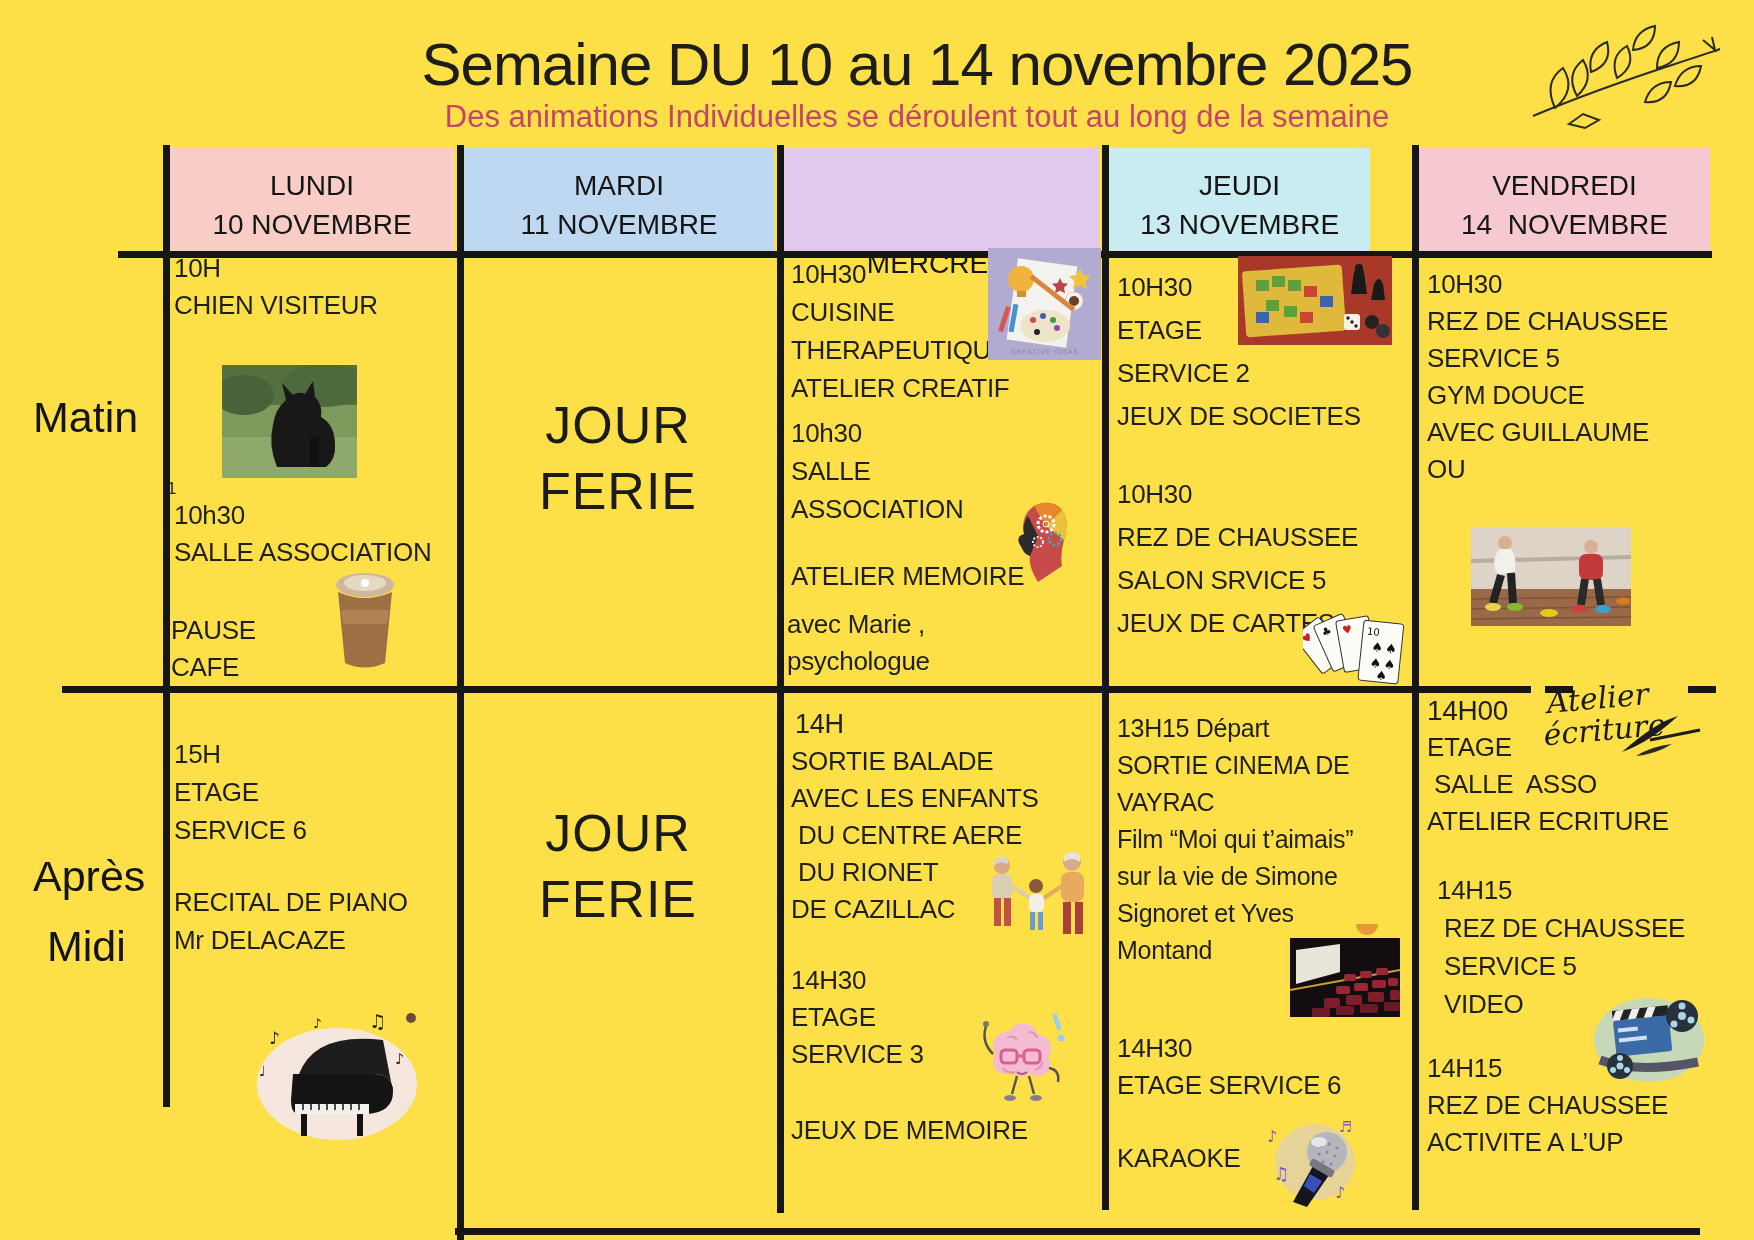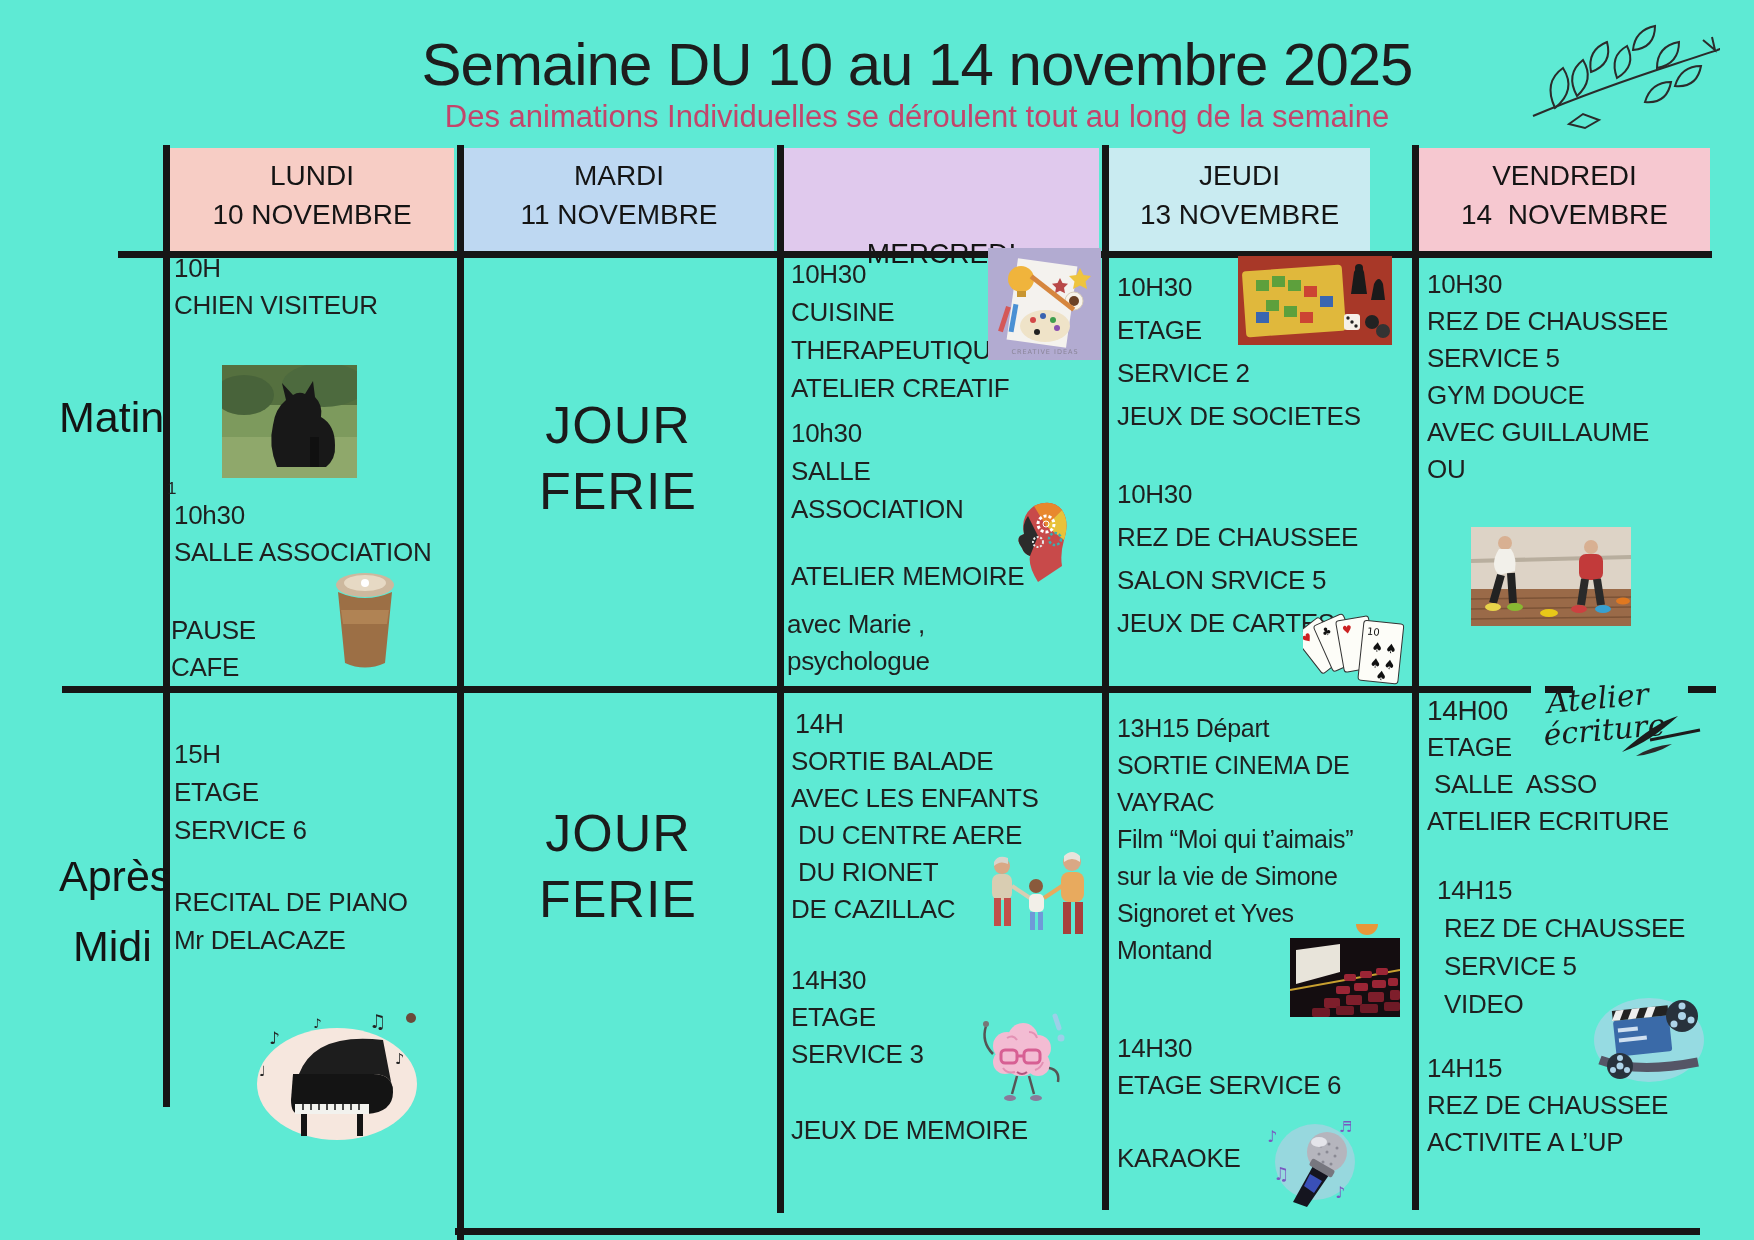--- a/index.html
+++ b/index.html
@@ -1,32 +1,32 @@
 <!DOCTYPE html>
 <html><head>
 <meta charset="utf-8">
 <style>
   html,body{margin:0;padding:0;background:#ffffff;}
-  .page{position:relative;width:1754px;height:1240px;background:#5eead4;overflow:hidden;
+  .page{position:relative;width:1754px;height:1240px;background:#fde047;overflow:hidden;
         font-family:"Liberation Sans", sans-serif;color:#1f1f1f;}
   .abs{position:absolute;}
   .vline{position:absolute;width:7px;background:#161616;}
   .hline{position:absolute;height:7px;background:#161616;}
   .title{position:absolute;left:252px;top:30px;width:1330px;text-align:center;
          font-size:60px;letter-spacing:-1px;color:#1d1d1d;}
   .subtitle{position:absolute;left:252px;top:99px;width:1330px;text-align:center;font-size:31px;}
   .hdr{position:absolute;top:148px;height:103px;box-sizing:border-box;text-align:center;
-       font-size:28px;line-height:39px;padding-top:8px;color:#141414;}
+       font-size:28px;line-height:39px;padding-top:18px;color:#141414;}
   .blk{position:absolute;font-size:26px;line-height:37px;letter-spacing:-0.3px;color:#1f1f1f;}
   .blk .tl,.blk div{white-space:pre-wrap;}
   .lh38{line-height:38px;} .lh43{line-height:43px;} .fs25{font-size:25px;}
   .b{font-weight:400;}
   .jf{position:absolute;left:462px;width:312px;text-align:center;font-size:52px;line-height:66px;
       letter-spacing:1px;color:#1b1b1b;}
-  .rowlab{position:absolute;font-size:43px;color:#141414;margin-left:26px;}
+  .rowlab{position:absolute;font-size:43px;color:#141414;}
   .footnote{position:absolute;font-size:17px;color:#222;}
   .script-logo{position:absolute;left:1548px;top:680px;width:160px;transform:rotate(-5deg);
       font-family:"DejaVu Serif", serif;font-style:italic;font-size:30px;line-height:32px;color:#1a1a1a;}
   .crescent{position:absolute;left:1356px;top:924px;width:22px;height:11px;
       background:#e8973a;border-radius:0 0 11px 11px;}
   svg{display:block;}
 </style>
 </head>
 <body>
 

